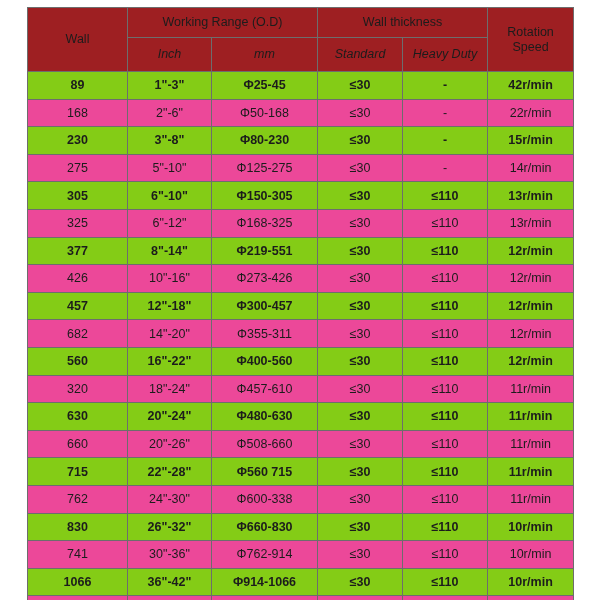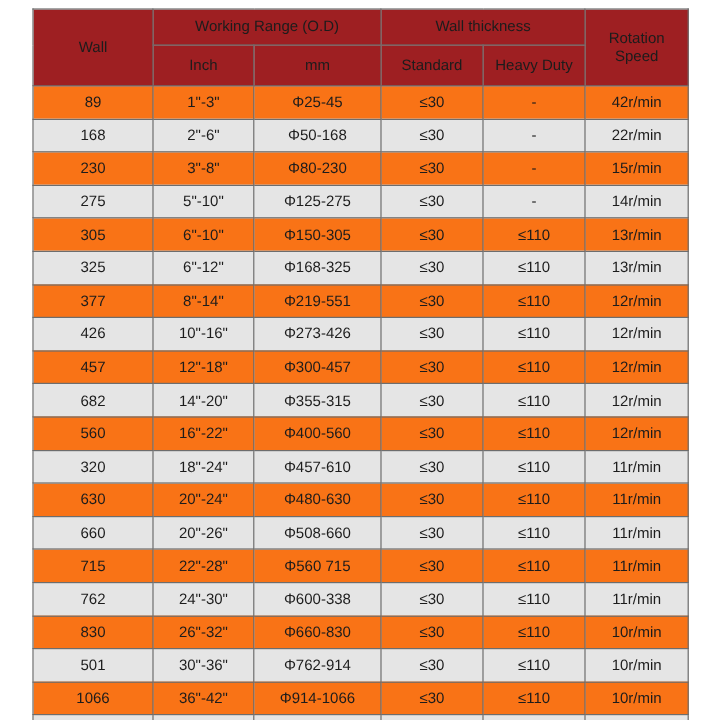--- a/index.html
+++ b/index.html
@@ -40,24 +40,24 @@
     background: #9E1F22;
     color: #ffffff;
     font-size: 13.5px;
     font-weight: normal;
     line-height: 1.15;
     border-color: #a8484a;
   }
   thead th.outer-edge { border-color: #6d6d6d; }
   th.model-cell   { height: 62px; }
   th.group-cell   { height: 29px; }
-  th.sub-cell     { height: 33px; }
+  th.sub-cell     { height: 33px; font-style: italic; }
   tbody td { height: 26.6px; }
-  tbody tr.dark  td { background: #f97316; }
-  tbody tr.light td { background: #e5e5e5; text-align: center; }
+  tbody tr.dark  td { background: #84cc16; font-weight: bold; }
+  tbody tr.light td { background: #ec4899; text-align: center; }
   col.c-model { width: 100px; }
   col.c-inch  { width: 84px; }
   col.c-mm    { width: 106px; }
   col.c-std   { width: 85px; }
   col.c-hd    { width: 85px; }
   col.c-rot   { width: 86px; }
 </style>
 </head>
 <body>
 
@@ -154,21 +154,21 @@
           <td>457</td>
           <td>12"-18"</td>
           <td>Φ300-457</td>
           <td>≤30</td>
           <td>≤110</td>
           <td>12r/min</td>
         </tr>
         <tr class="light">
           <td>682</td>
           <td>14"-20"</td>
-          <td>Φ355-315</td>
+          <td>Φ355-311</td>
           <td>≤30</td>
           <td>≤110</td>
           <td>12r/min</td>
         </tr>
         <tr class="dark">
           <td>560</td>
           <td>16"-22"</td>
           <td>Φ400-560</td>
           <td>≤30</td>
           <td>≤110</td>
@@ -216,21 +216,21 @@
         </tr>
         <tr class="dark">
           <td>830</td>
           <td>26"-32"</td>
           <td>Φ660-830</td>
           <td>≤30</td>
           <td>≤110</td>
           <td>10r/min</td>
         </tr>
         <tr class="light">
-          <td>501</td>
+          <td>741</td>
           <td>30"-36"</td>
           <td>Φ762-914</td>
           <td>≤30</td>
           <td>≤110</td>
           <td>10r/min</td>
         </tr>
         <tr class="dark">
           <td>1066</td>
           <td>36"-42"</td>
           <td>Φ914-1066</td>

